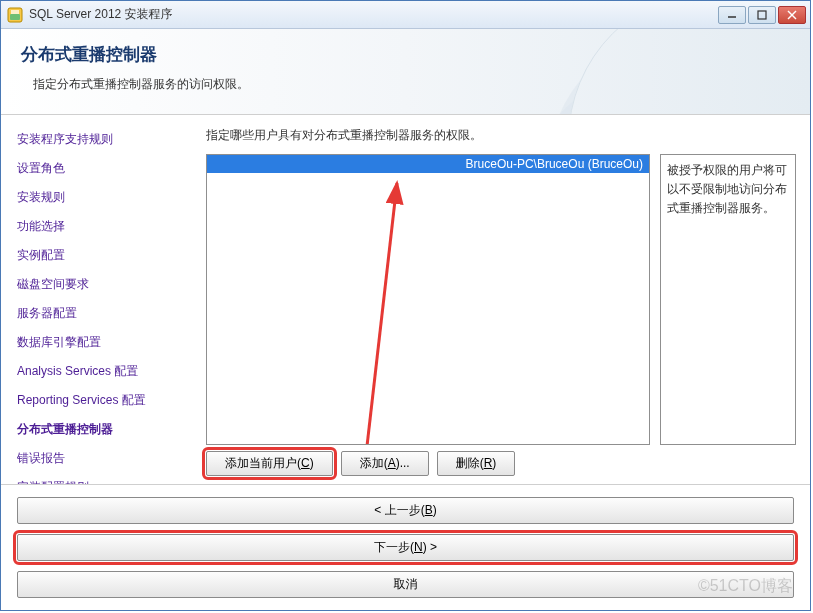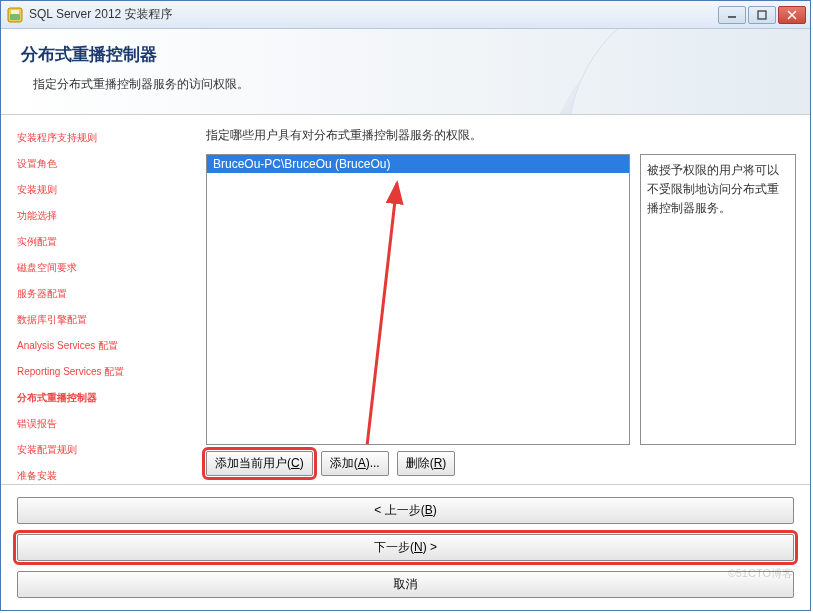--- a/index.html
+++ b/index.html
@@ -73,22 +73,22 @@
   display: flex;
   overflow: hidden;
 }
 .sidebar {
   width: 195px;
   padding: 10px 0 10px 16px;
   border-right: none;
   overflow: hidden;
 }
 .sidebar .step {
-  font-size: 10px;
-  color: #ef4444;
+  font-size: 12px;
+  color: #4c1d95;
   padding: 6px 0;
   cursor: pointer;
 }
 .sidebar .step.active { font-weight: bold; }
 .main {
   flex: 1;
   padding: 12px 14px 8px 10px;
   display: flex;
   flex-direction: column;
 }
@@ -103,60 +103,61 @@
   border: 1px solid #8f8f8f;
   background: #fff;
   position: relative;
   overflow: hidden;
 }
 .listbox .item {
   background: #2b7de1;
   color: #fff;
   padding: 2px 6px;
   font-size: 12px;
+  text-align: right;
 }
 .desc {
-  width: 156px;
+  width: 136px;
   border: 1px solid #8f8f8f;
   padding: 6px;
   font-size: 12px;
   color: #333;
   line-height: 1.6;
 }
 .list-buttons {
   margin-top: 6px;
   display: flex;
   gap: 8px;
 }
 .btn {
   font-family: inherit;
   font-size: 12px;
-  padding: 3px 8px;
+  padding: 3px 18px;
   border: 1px solid #8a8a8a;
   background: linear-gradient(#fdfdfd, #e4e4e4);
   border-radius: 2px;
   cursor: pointer;
 }
 .highlight-red {
   outline: 3px solid #e53935;
   outline-offset: 1px;
 }
 .footer {
   border-top: 1px solid #cfcfcf;
   padding: 12px 16px;
   display: flex;
   justify-content: flex-end;
   gap: 10px;
   flex-direction: column;
 }
 .footer .btn { min-width: 84px; padding: 4px 10px; }
 .watermark {
   position: absolute;
-  right: 20px; bottom: 32px;
-  font-size: 11px;
+  right: 20px; bottom: 16px;
+  font-size: 16px;
   color: rgba(0,0,0,0.18);
   pointer-events: none;
   margin-left: 19px;
 }
 .arrow-svg {
   position: absolute;
   left: 0; top: 0;
   pointer-events: none;
 }
 .u { text-decoration: underline; }

